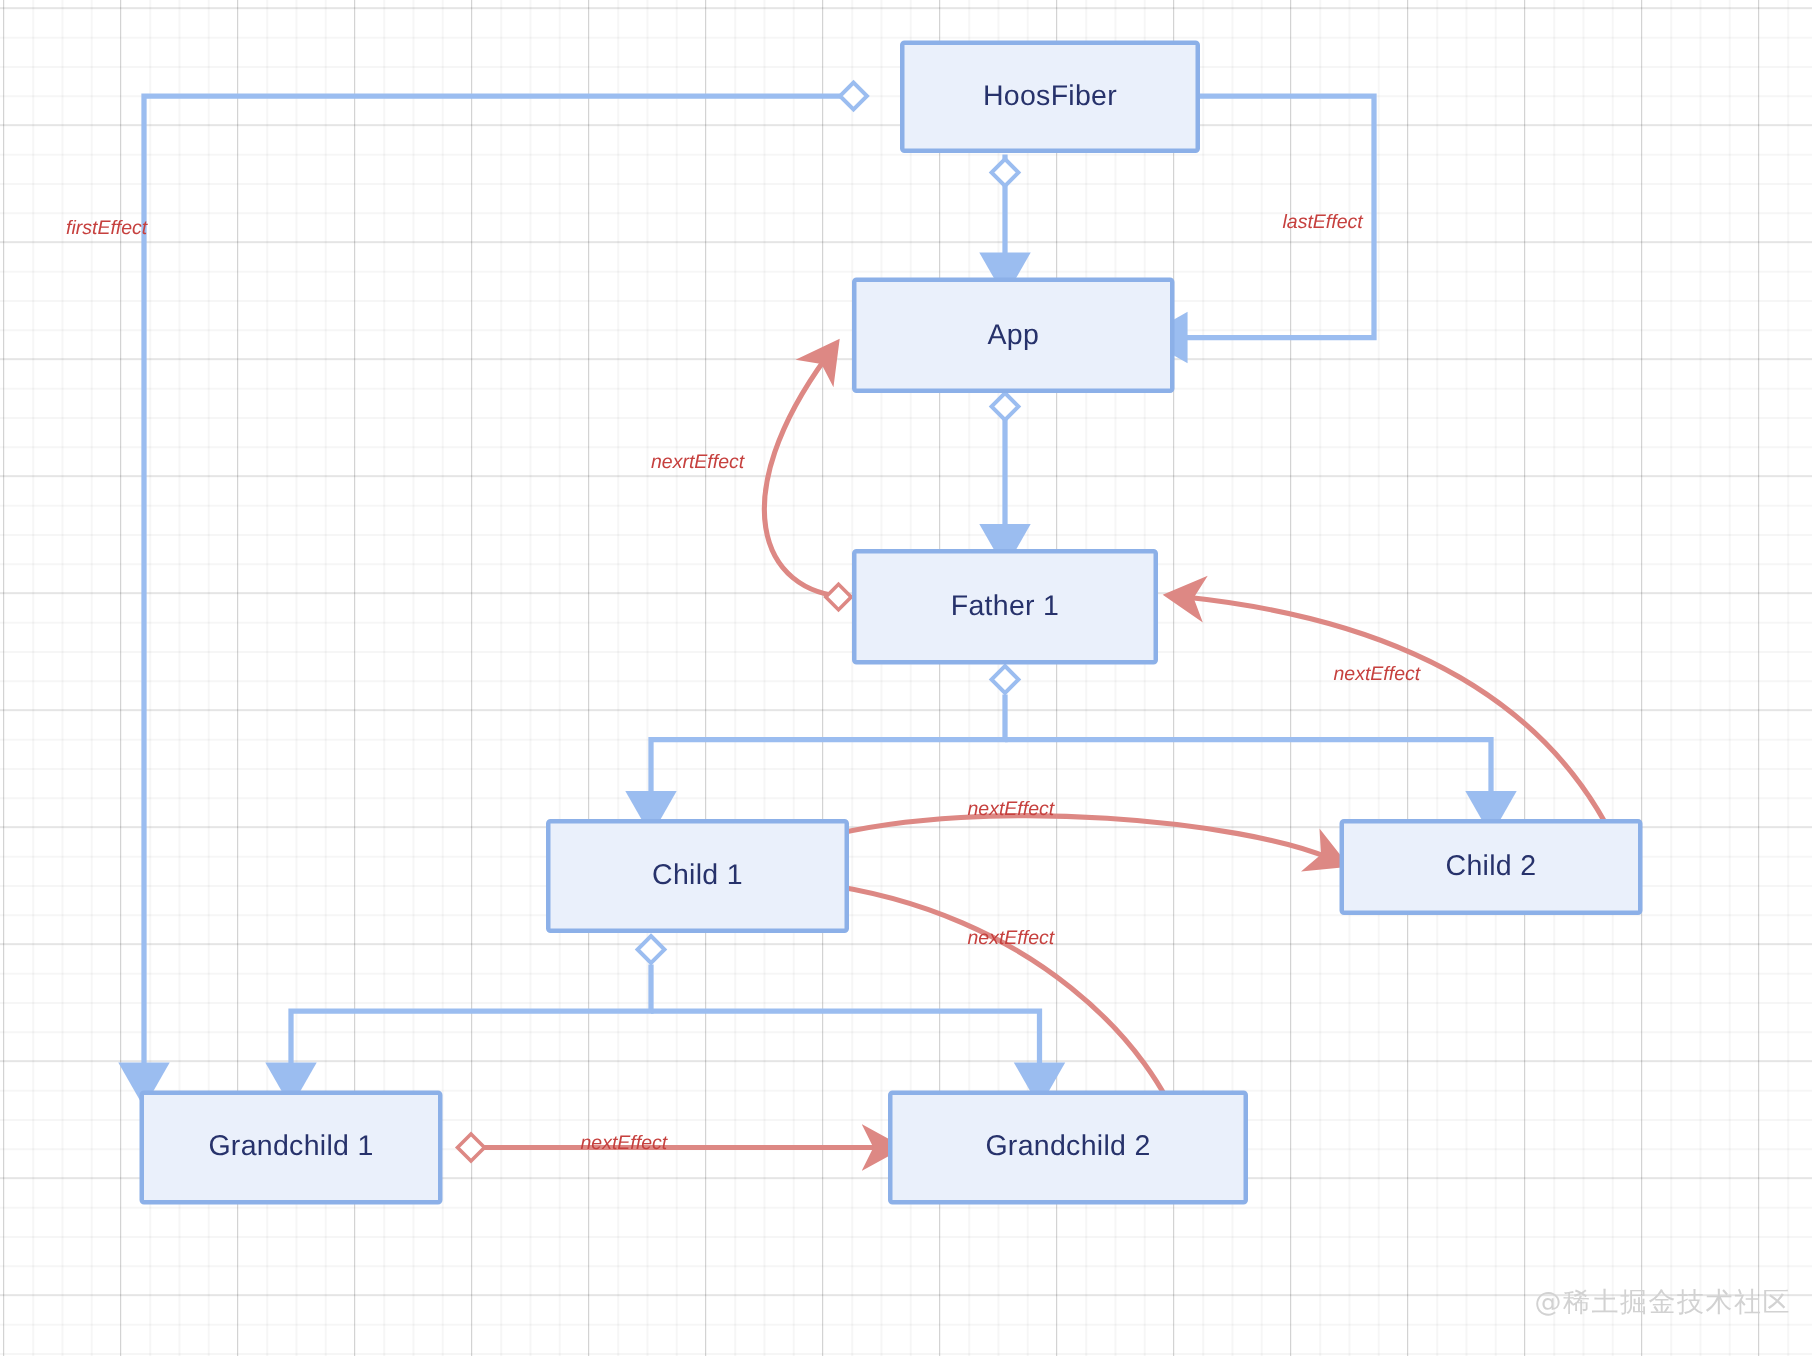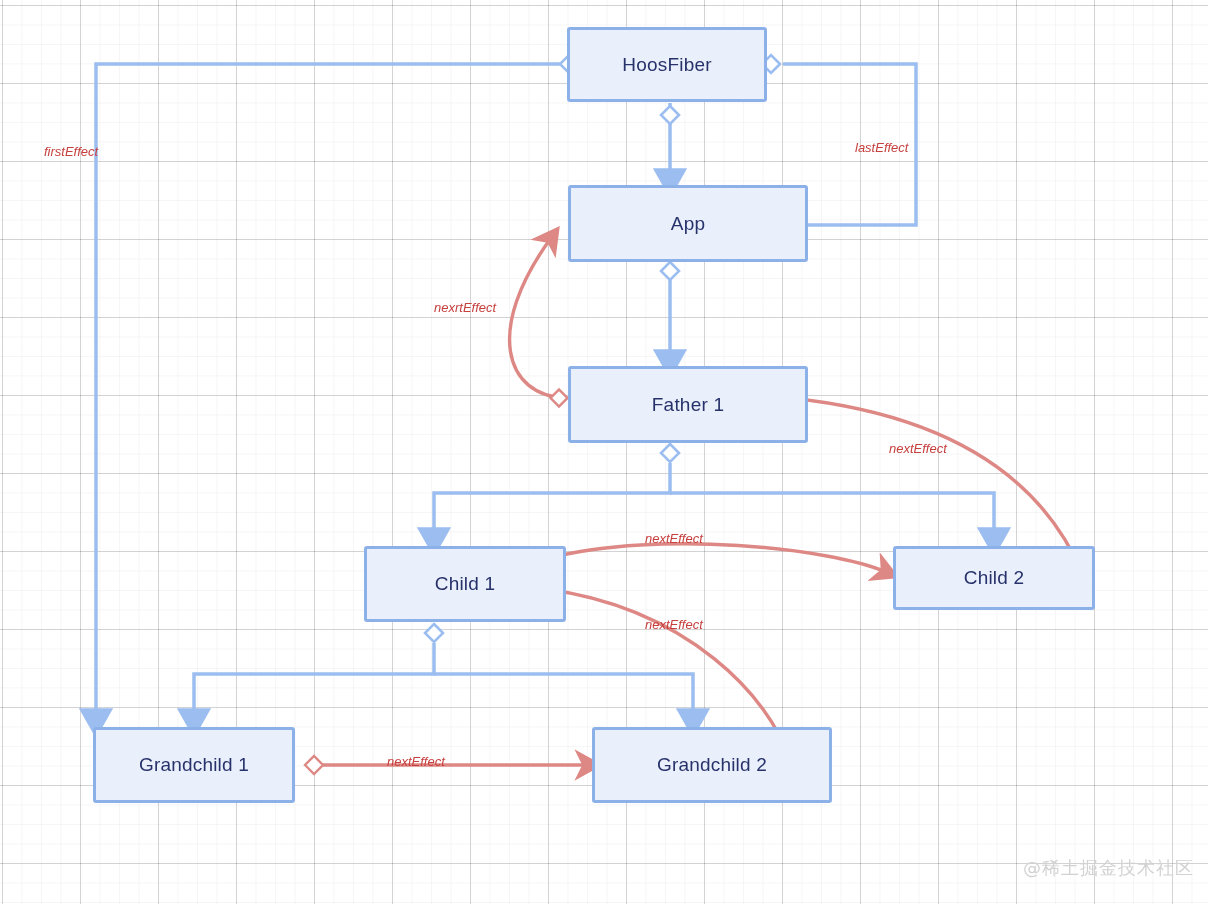--- a/index.html
+++ b/index.html
@@ -133,29 +133,29 @@
       <path d="M788,756 C770,700 690,608 545,589" fill="none" stroke="#dd8884" stroke-width="3.4" marker-end="url(#redArrow)"></path>
       <rect x="784" y="750" width="12" height="12" fill="#ffffff" stroke="#dd8884" stroke-width="2.4"></rect>
     </g>
 
     <g>
       <line x1="313" y1="765" x2="588" y2="765" stroke="#dd8884" stroke-width="3.4" marker-end="url(#redArrow)"></line>
       <path d="M305,765 l9,9 l9,-9 l-9,-9 Z" fill="#ffffff" stroke="#dd8884" stroke-width="2.4"></path>
     </g>
   </svg>
 
-  <div class="node" style="left:567px;top:27px;width:200px;height:75px;">
+  <div class="node" style="left:600px;top:27px;width:200px;height:75px;">
     <span>HoosFiber</span>
   </div>
 
-  <div class="node" style="left:568px;top:185px;width:240px;height:77px;">
+  <div class="node" style="left:568px;top:185px;width:215px;height:77px;">
     <span>App</span>
   </div>
 
-  <div class="node" style="left:568px;top:366px;width:240px;height:77px;justify-content:center;">
+  <div class="node" style="left:568px;top:366px;width:204px;height:77px;justify-content:center;">
     <span>Father 1</span>
   </div>
 
   <div class="node" style="left:333px;top:546px;width:202px;height:76px;margin-left:31px;">
     <span>Child 1</span>
   </div>
 
   <div class="node" style="left:893px;top:546px;width:202px;height:64px;">
     <span>Child 2</span>
   </div>

